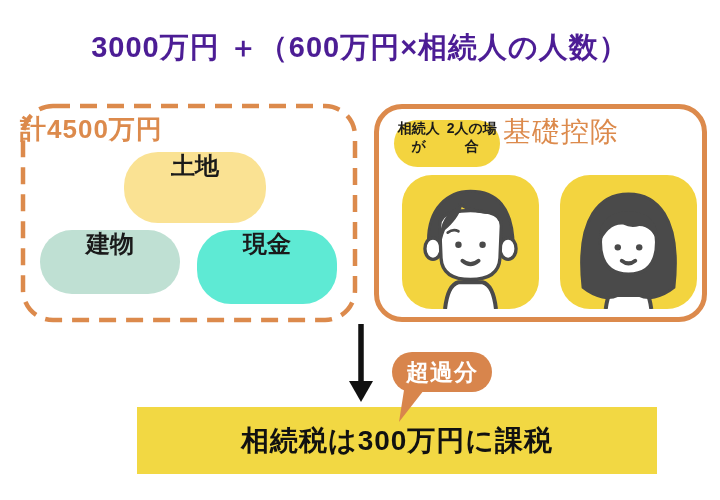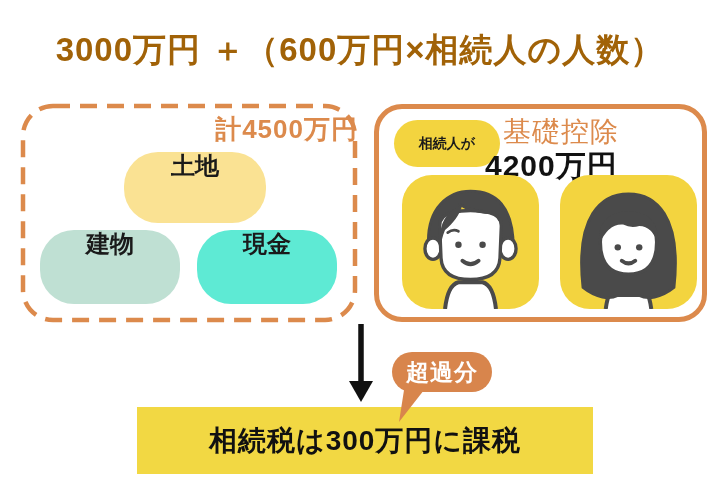--- a/index.html
+++ b/index.html
@@ -2,47 +2,47 @@
 <html><head>
 <meta charset="utf-8">
 <style>
   html,body{margin:0;padding:0;background:#ffffff;}
   .stage{
     position:relative;width:720px;height:500px;background:#ffffff;overflow:hidden;
     font-family:"Liberation Sans","DejaVu Sans",sans-serif;color:#1a1a1a;
   }
   .title{
     position:absolute;left:0;top:28px;width:720px;text-align:center;
-    font-size:33px;font-weight:700;letter-spacing:1px;color:#a16207;
+    font-size:29px;font-weight:700;letter-spacing:1px;color:#4c1d95;
   }
   
   .estate-box{position:absolute;left:20px;top:103px;width:338px;height:220px;}
   .estate-box svg.dash{position:absolute;left:0;top:0;}
   .estate-total{
-    position:absolute;left:0;top:9px;width:338px;text-align:right;
+    position:absolute;left:0;top:9px;width:338px;text-align:left;
     font-size:26px;font-weight:700;color:#DC8A4C;letter-spacing:1px;
   }
   .pill{
     position:absolute;border-radius:34px;text-align:center;
     display:flex;flex-direction:row;justify-content:center;
     font-weight:700;color:#1a1a1a;line-height:1.2;
   }
   .pill .nm{font-size:24px;}
   .pill .vl{font-size:24px;}
   .pill-land{left:104px;top:49px;width:142px;height:71px;}
-  .pill-building{left:20px;top:127px;width:140px;height:74px;}
+  .pill-building{left:20px;top:127px;width:140px;height:64px;}
   .pill-cash{left:177px;top:127px;width:140px;height:74px;}
   
   .deduction-box{
     position:absolute;left:374px;top:104px;width:333px;height:218px;
     border:5px solid #DC8A4C;border-radius:28px;box-sizing:border-box;background:#fff;
   }
   .badge{
     position:absolute;left:15px;top:11px;width:106px;height:47px;border-radius:24px;
-    display:flex;flex-direction:column;justify-content:center;text-align:center;
+    display:flex;flex-direction:row;justify-content:center;text-align:center;
     font-size:14px;font-weight:700;line-height:1.25;color:#1a1a1a;
   }
   .ded-heading{
     position:absolute;left:124px;top:4px;font-size:28px;font-weight:400;color:#DC8A4C;
     letter-spacing:1px;
   }
   .ded-amount{
     position:absolute;left:106px;top:37px;font-size:30px;font-weight:700;color:#111;
     letter-spacing:1px;
   }
@@ -56,21 +56,21 @@
   .down-arrow{position:absolute;left:348px;top:324px;}
   
   .bubble{
     position:absolute;left:392px;top:352px;width:100px;height:40px;border-radius:20px;
     display:flex;align-items:center;justify-content:center;
     font-size:23px;font-weight:700;color:#ffffff;letter-spacing:1px;z-index:3;
   }
   .bubble-tail{position:absolute;left:398px;top:390px;z-index:3;}
   
   .result-bar{
-    position:absolute;left:137px;top:407px;width:456px;height:67px;
+    position:absolute;left:137px;top:407px;width:520px;height:67px;
     display:flex;align-items:center;justify-content:center;
     font-size:28px;font-weight:700;color:#111;letter-spacing:1px;z-index:1;
   }
 </style>
 </head>
 <body>
 
 <div class="stage">
 
   <div class="title">3000万円 ＋（600万円×相続人の人数）</div>
@@ -88,23 +88,23 @@
       <span class="nm">建物</span>
     </div>
     <div class="pill pill-cash" style="background-color: #5eead4;">
       <span class="nm">現金</span>
     </div>
   </div>
 
   <div class="deduction-box">
     <div class="badge" style="background-color: rgb(243, 212, 63);">
       <span>相続人が</span>
+      <span>2人の場合</span>
     </div>
     <div class="ded-heading">基礎控除</div>
-    <div class="ded-amount">4200万円</div>
 
     <div class="face-tile face-man" style="background-color: rgb(243, 212, 63);">
       <svg viewBox="0 0 100 100">
 
         <path d="M19,58 C15,22 36,12 50,12 C68,12 83,22 82,58 L73,58 C75,34 66,28 58,28 C50,28 46,24 42,22 C40,30 36,35 31,40 C27,45 26,50 26,58 Z" fill="#4A4A4A" stroke="#4A4A4A" stroke-width="2" stroke-linejoin="round"></path>
 
         <ellipse cx="22" cy="55" rx="6" ry="8" fill="#ffffff" stroke="#4A4A4A" stroke-width="2.5"></ellipse>
         <ellipse cx="78" cy="55" rx="6" ry="8" fill="#ffffff" stroke="#4A4A4A" stroke-width="2.5"></ellipse>
 
         <path d="M27,38 Q27,30 36,28 Q50,25 64,28 Q73,30 73,38 L72,62 Q71,78 50,78 Q29,78 28,62 Z" fill="#ffffff" stroke="#4A4A4A" stroke-width="2.5"></path>

